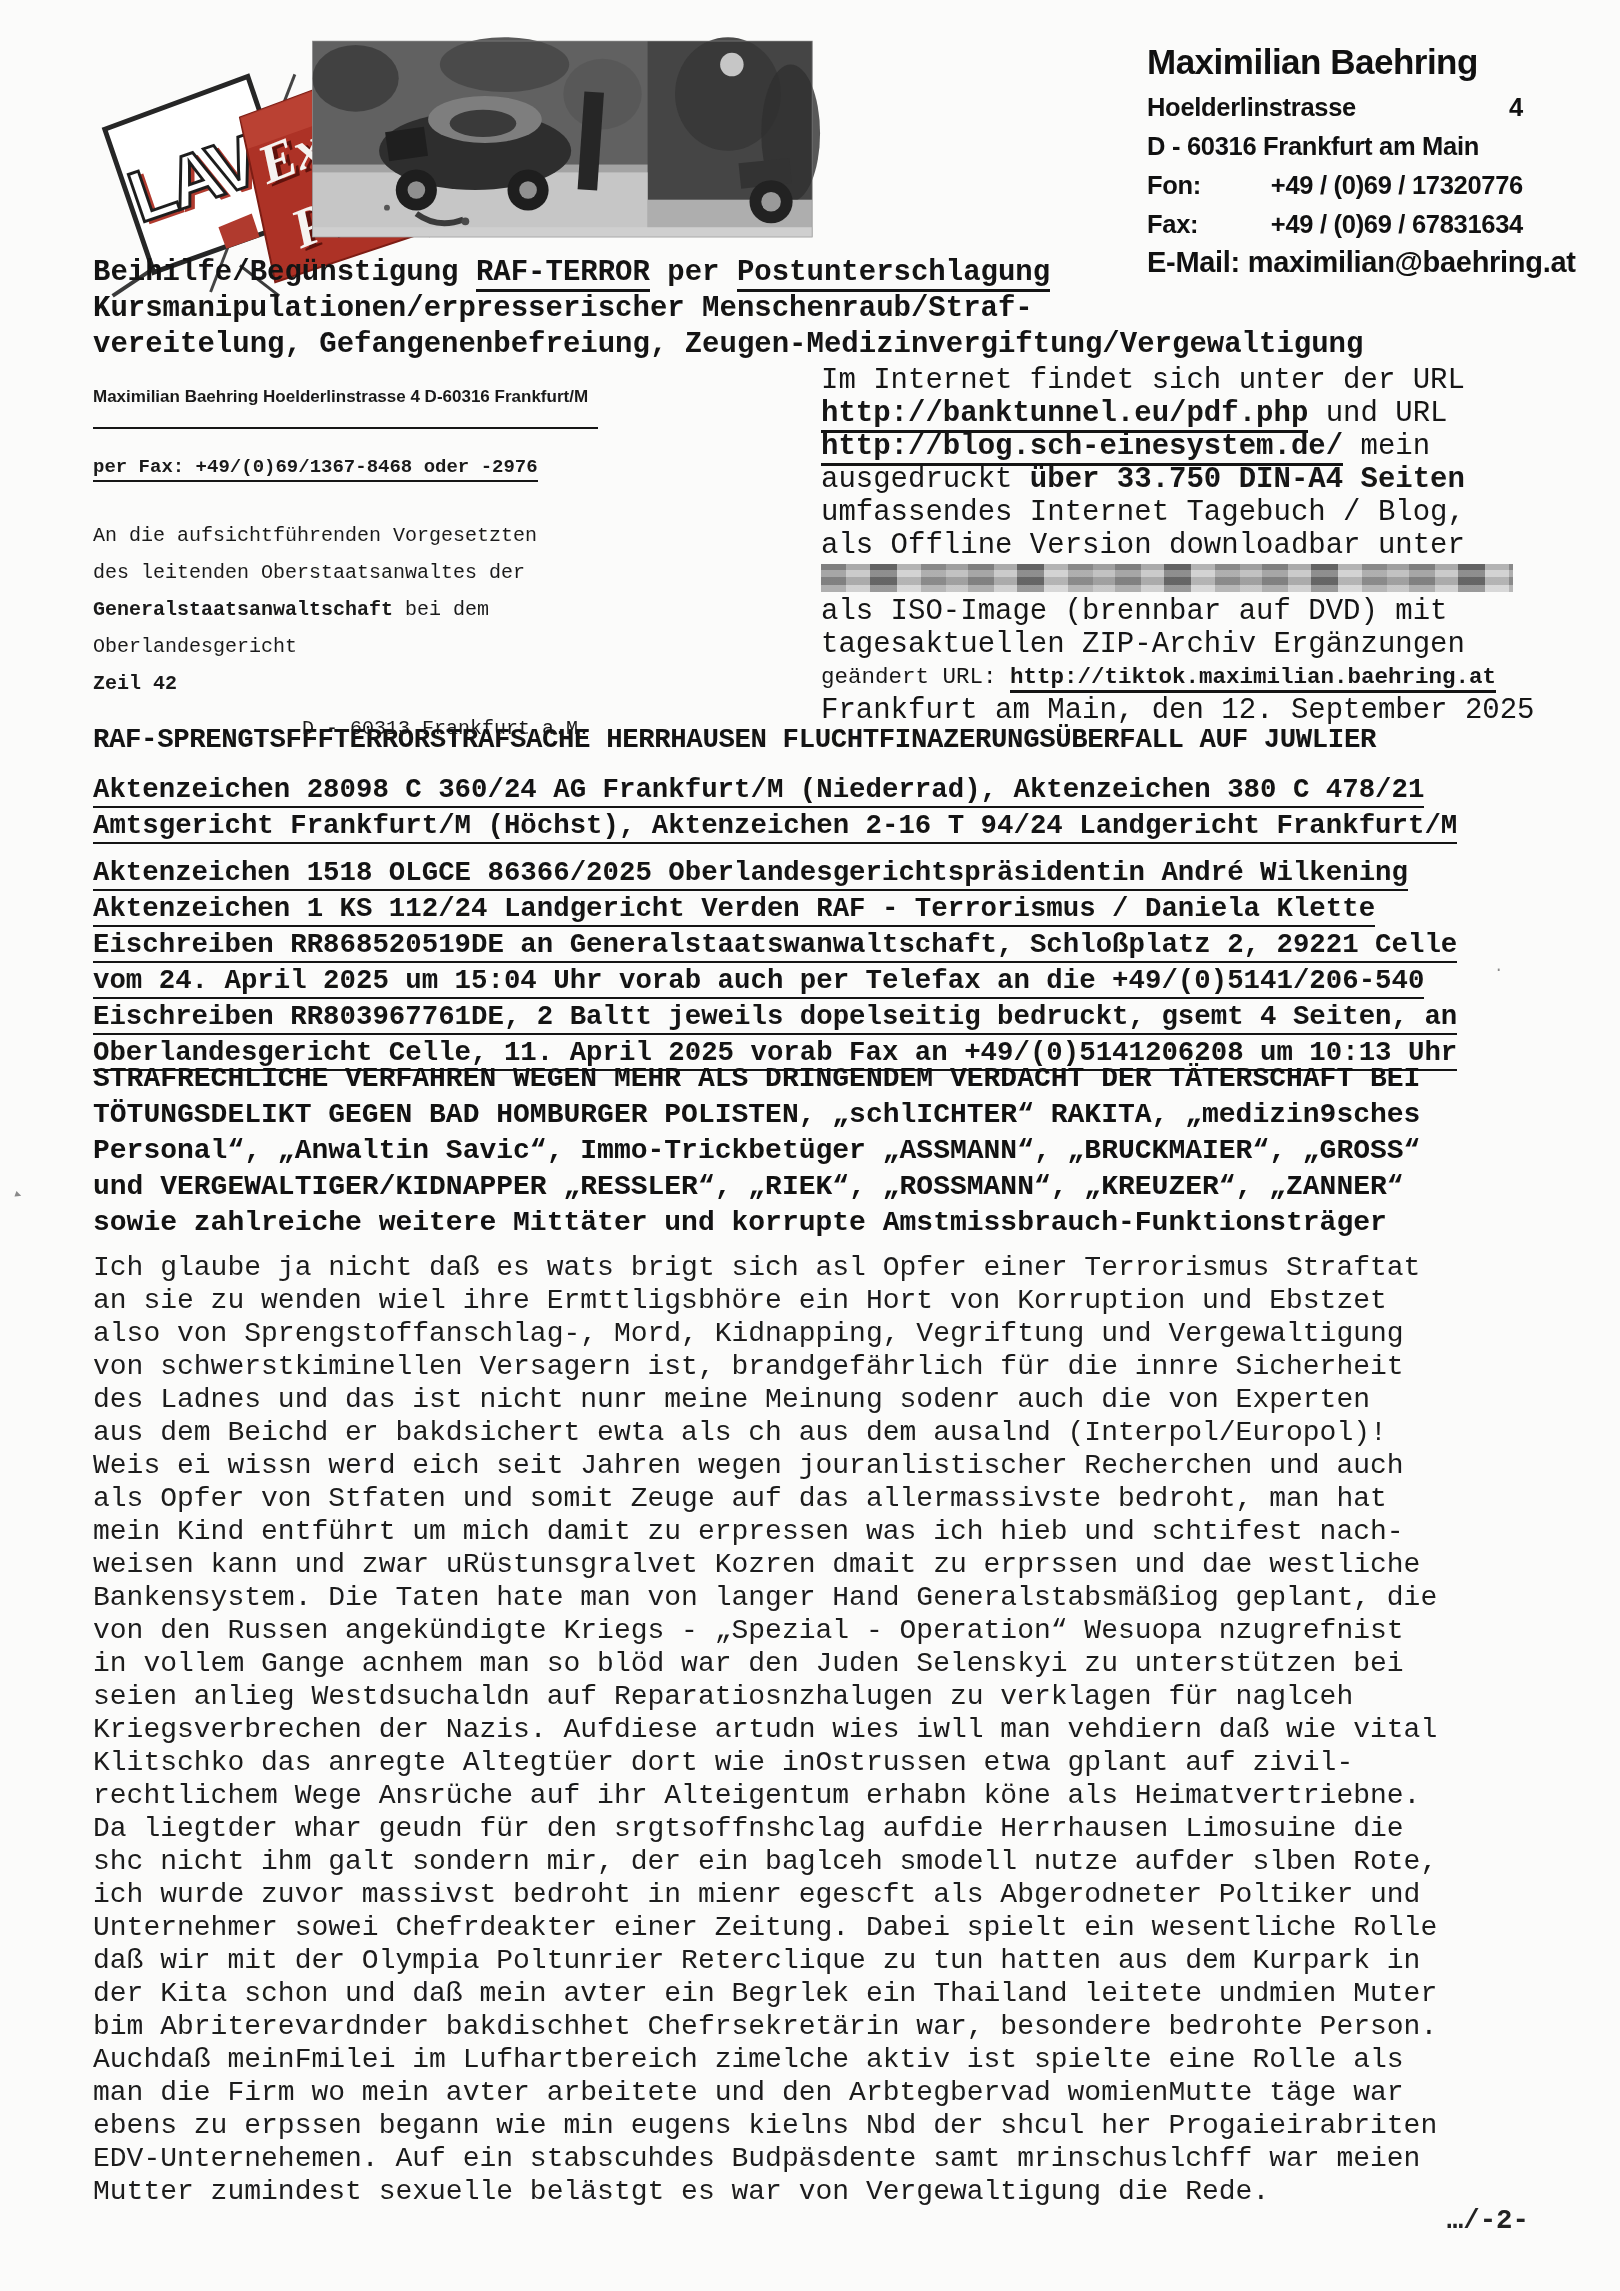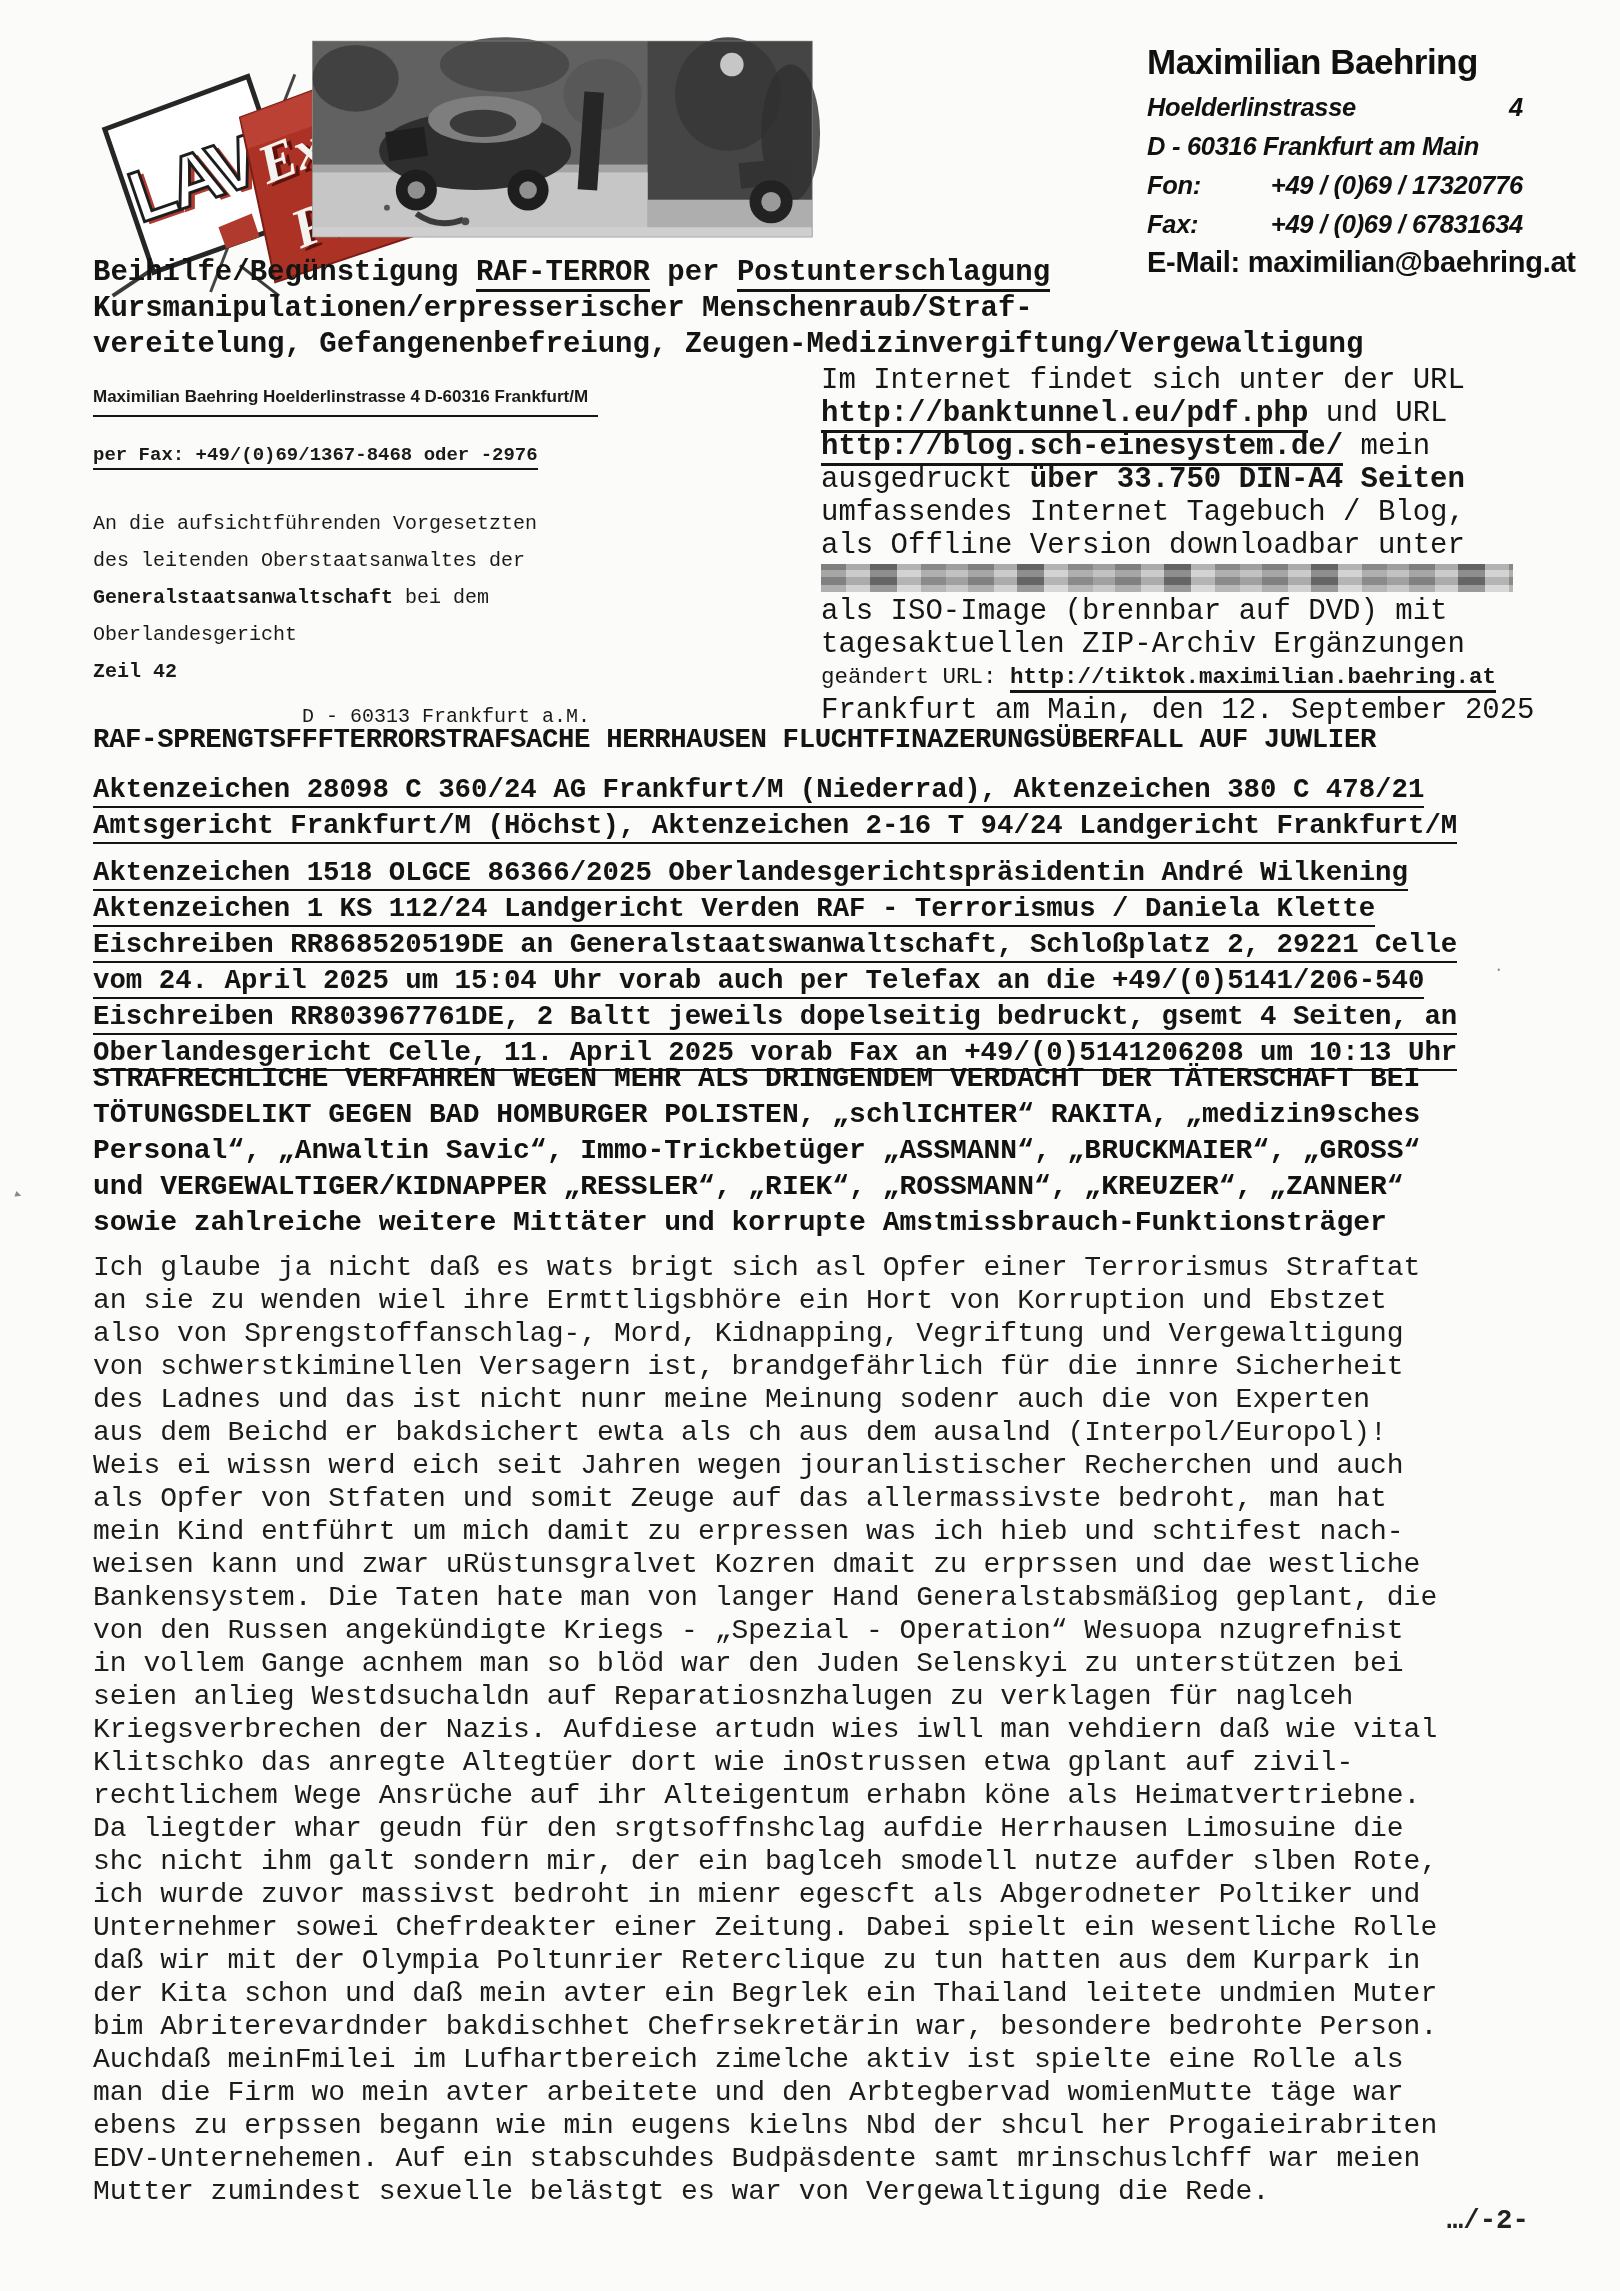--- a/index.html
+++ b/index.html
@@ -9,35 +9,35 @@
     overflow:hidden;
   }
   .abs{position:absolute;}
   .sans{font-family:"Liberation Sans","DejaVu Sans",sans-serif;}
   .b{font-weight:bold;}
   .nw{white-space:nowrap;}
 
   
   #letterhead{left:1147px;top:41px;width:376px;color:#111;}
   #lh-name{font-size:35px;font-weight:bold;line-height:41px;margin-bottom:5.9px;letter-spacing:-0.5px;}
-  .lh-row{display:flex;justify-content:space-between;font-size:25.5px;font-weight:bold;line-height:39px;letter-spacing:-0.3px;font-style:italic;}
+  .lh-row{display:flex;justify-content:space-between;font-size:25.5px;font-weight:bold;line-height:39px;letter-spacing:-0.3px;}
   .lh-row.single{display:block;}
   #lh-email{font-size:29px;font-weight:bold;line-height:37px;letter-spacing:-0.3px;}
 
   
   #artwork{left:93px;top:35px;width:730px;height:263px;}
 
   
   #subject{left:93px;top:255px;width:1451px;font-size:29px;font-weight:bold;line-height:36px;color:#141414;}
   #subject .u{border-bottom:3.9px solid #141414;}
 
   
   #leftcol{left:93px;top:387px;width:706px;}
   #sender-line{font-family:"Liberation Sans","DejaVu Sans",sans-serif;font-size:17px;font-weight:bold;letter-spacing:0px;}
-  #sender-line span{border-bottom:2.9px solid #161616;padding-bottom:8px;padding-right:9.8px;display:inline-block;}
+  #sender-line span{border-bottom:2.9px solid #161616;padding-bottom:20px;padding-right:9.8px;display:inline-block;}
   #fax-line{margin-top:26.5px;font-size:19px;font-weight:bold;}
   #fax-line span{border-bottom:2.9px solid #161616;padding-bottom:2px;display:inline-block;}
   #recipient{margin-top:35px;font-size:20px;line-height:37px;}
   #recipient-city{margin-top:15.7px;font-size:20px;font-weight:normal;text-align:center;}
 
   
   #rightcol{left:821px;top:364px;width:725px;font-size:29px;line-height:33px;color:#161616;}
   #rightcol .url{font-weight:bold;border-bottom:3.9px solid #141414;}
   #rightcol .bb{font-weight:bold;}
   .rc-redacted{

